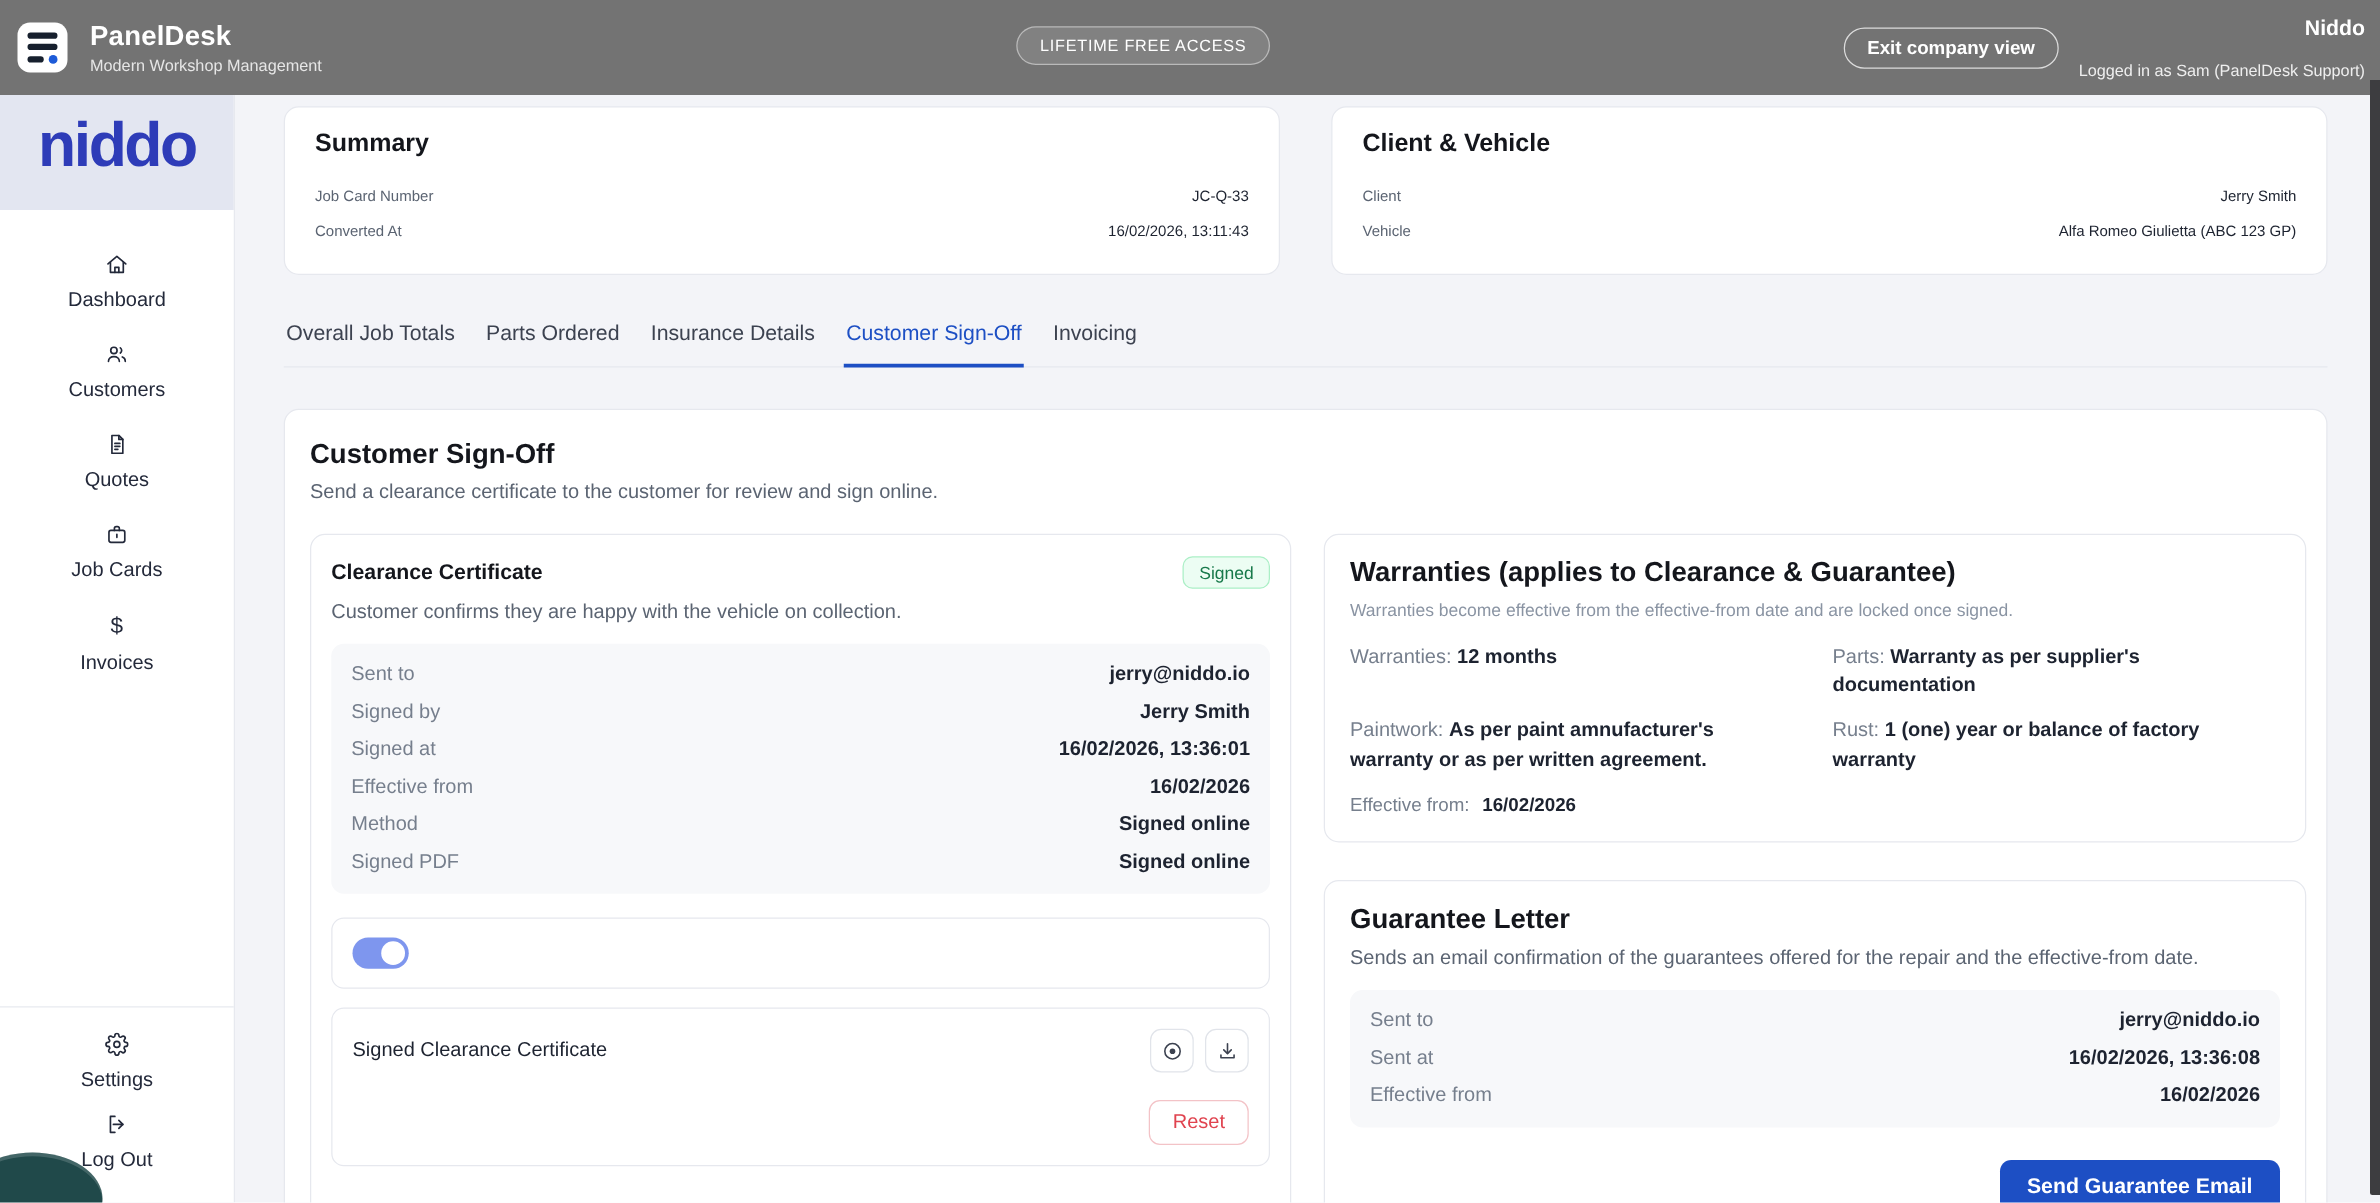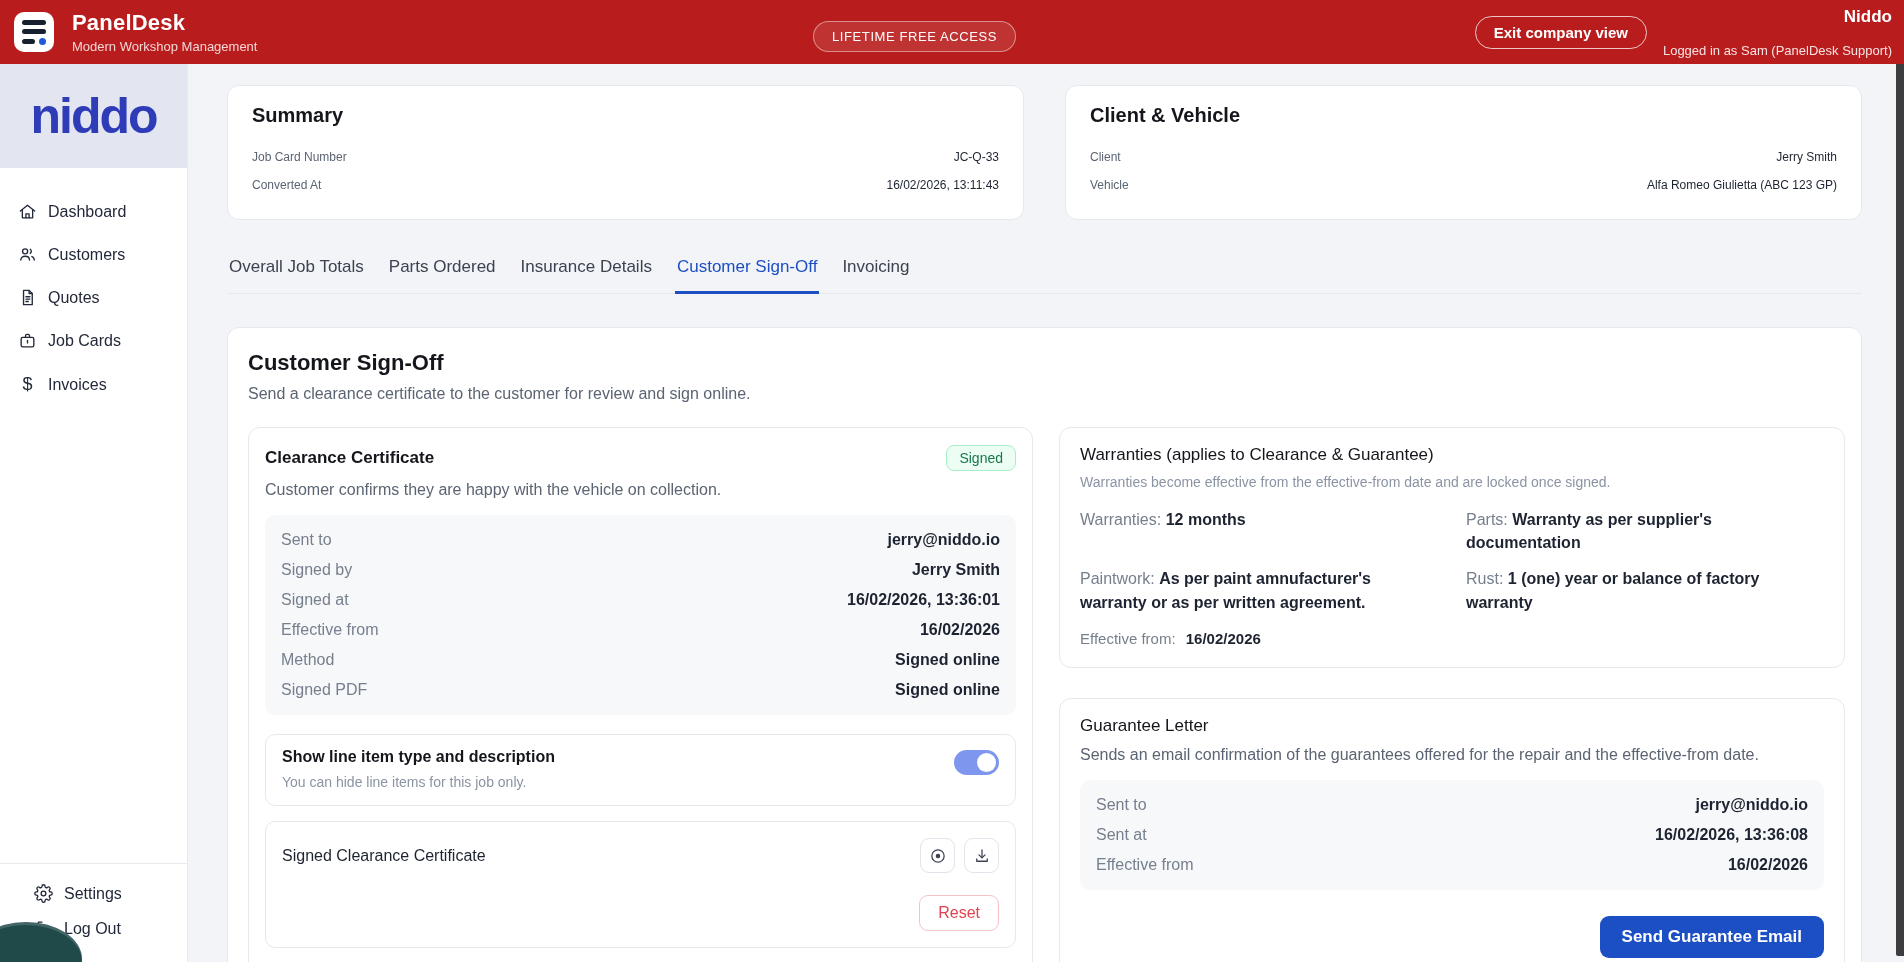--- a/index.html
+++ b/index.html
@@ -7,22 +7,22 @@
   body {
     font-family:"Liberation Sans", sans-serif;
     background:#f3f4f8;
     position:relative;
     overflow:hidden;
     color:#1d2330;
   }
 
   
   .header {
-    position:absolute; top:0; left:0; width:1904px; height:64px;
-    background:#b91c1c; display:flex; align-items:center;
+    position:absolute; top:0; left:0; width:1904px; height:76px;
+    background:#737373; display:flex; align-items:center;
     padding:0 10px 0 14px; z-index:30;
   }
   .logo-badge {
     width:40px; height:40px; background:#ffffff; border-radius:10px;
     display:flex; flex-direction:column; justify-content:center; gap:4px;
     padding:0 8px; flex:0 0 auto; cursor:pointer;
   }
   .logo-badge .bar { height:5px; background:#17202e; border-radius:3px; width:24px; }
   .logo-badge .bar-row { display:flex; align-items:center; gap:4px; }
   .logo-badge .bar.short { width:13px; }
@@ -54,21 +54,21 @@
   }
   .sidebar-logo {
     height:104px; background:#e3e6f1; display:flex; align-items:center; justify-content:center;
   }
   .sidebar-logo .logo-text {
     font-size:50px; font-weight:bold; color:#2e3cb8; letter-spacing:-2px; line-height:1;
   }
   .nav { margin-top:26px; display:flex; flex-direction:column; gap:8px; }
   .nav-item {
     display:flex; align-items:center; gap:11px; padding:8px 18px;
-    font-size:16px; color:#23293a; cursor:pointer;
+    font-size:16px; color:#23293a; cursor:pointer;flex-direction:column;
   }
   .nav-item svg { flex:0 0 auto; }
   .nav-item .dollar { font-size:18px; width:19px; text-align:center; color:#23293a; }
   .sidebar-footer { margin-top:auto; border-top:1px solid #e8eaef; padding:12px 16px 16px; }
   .chat-bubble {
     position:absolute; left:-30px; bottom:-34px; width:112px; height:74px;
     background:#20494a; border-radius:50%; z-index:40;
     box-shadow:inset 0 3px 0 rgba(255,255,255,.16); cursor:pointer;
   }
 
@@ -128,21 +128,21 @@
     display:flex; align-items:center; justify-content:center; cursor:pointer;
   }
   .file-footer { display:flex; justify-content:flex-end; margin-top:22px; }
   .reset-btn {
     font-family:inherit; font-size:16px; font-weight:500; color:#e0434f;
     background:#fff; border:1px solid #f3c3c7; border-radius:9px; padding:8px 18px; cursor:pointer;
   }
 
   
   .warranty-card { padding:17px 20px 20px; }
-  .w-title { font-size:17px; font-weight:normal; color:#14161c; }
+  .w-title { font-size:22px; font-weight:bold; color:#14161c; }
   .w-sub { font-size:14px; color:#8a94a3; margin-top:9px; }
   .w-grid { display:grid; grid-template-columns:1fr 1fr; column-gap:28px; row-gap:13px; margin-top:18px; }
   .w-item { font-size:16px; line-height:1.45; }
   .w-item .k { color:#767f8d; }
   .w-item .v { color:#1d2330; font-weight:bold; }
   .w-effective { margin-top:16px; font-size:15px; }
   .w-effective .k { color:#767f8d; }
   .w-effective .v { color:#1d2330; font-weight:bold; margin-left:6px; }
 
   .guarantee-card { margin-top:30px; padding:17px 20px 20px; }
@@ -319,24 +319,20 @@
             <span class="k">Method</span>
             <span class="v">Signed online</span>
           </div>
           <div class="detail-row">
             <span class="k">Signed PDF</span>
             <span class="v">Signed online</span>
           </div>
         </div>
 
         <div class="toggle-card">
-          <div class="toggle-texts">
-            <div class="t1">Show line item type and description</div>
-            <div class="t2">You can hide line items for this job only.</div>
-          </div>
           <div class="switch">
             <div class="knob"></div>
           </div>
         </div>
 
         <div class="file-card">
           <div class="file-row">
             <div class="file-name">Signed Clearance Certificate</div>
             <div class="file-actions">
               <div class="icon-btn">

